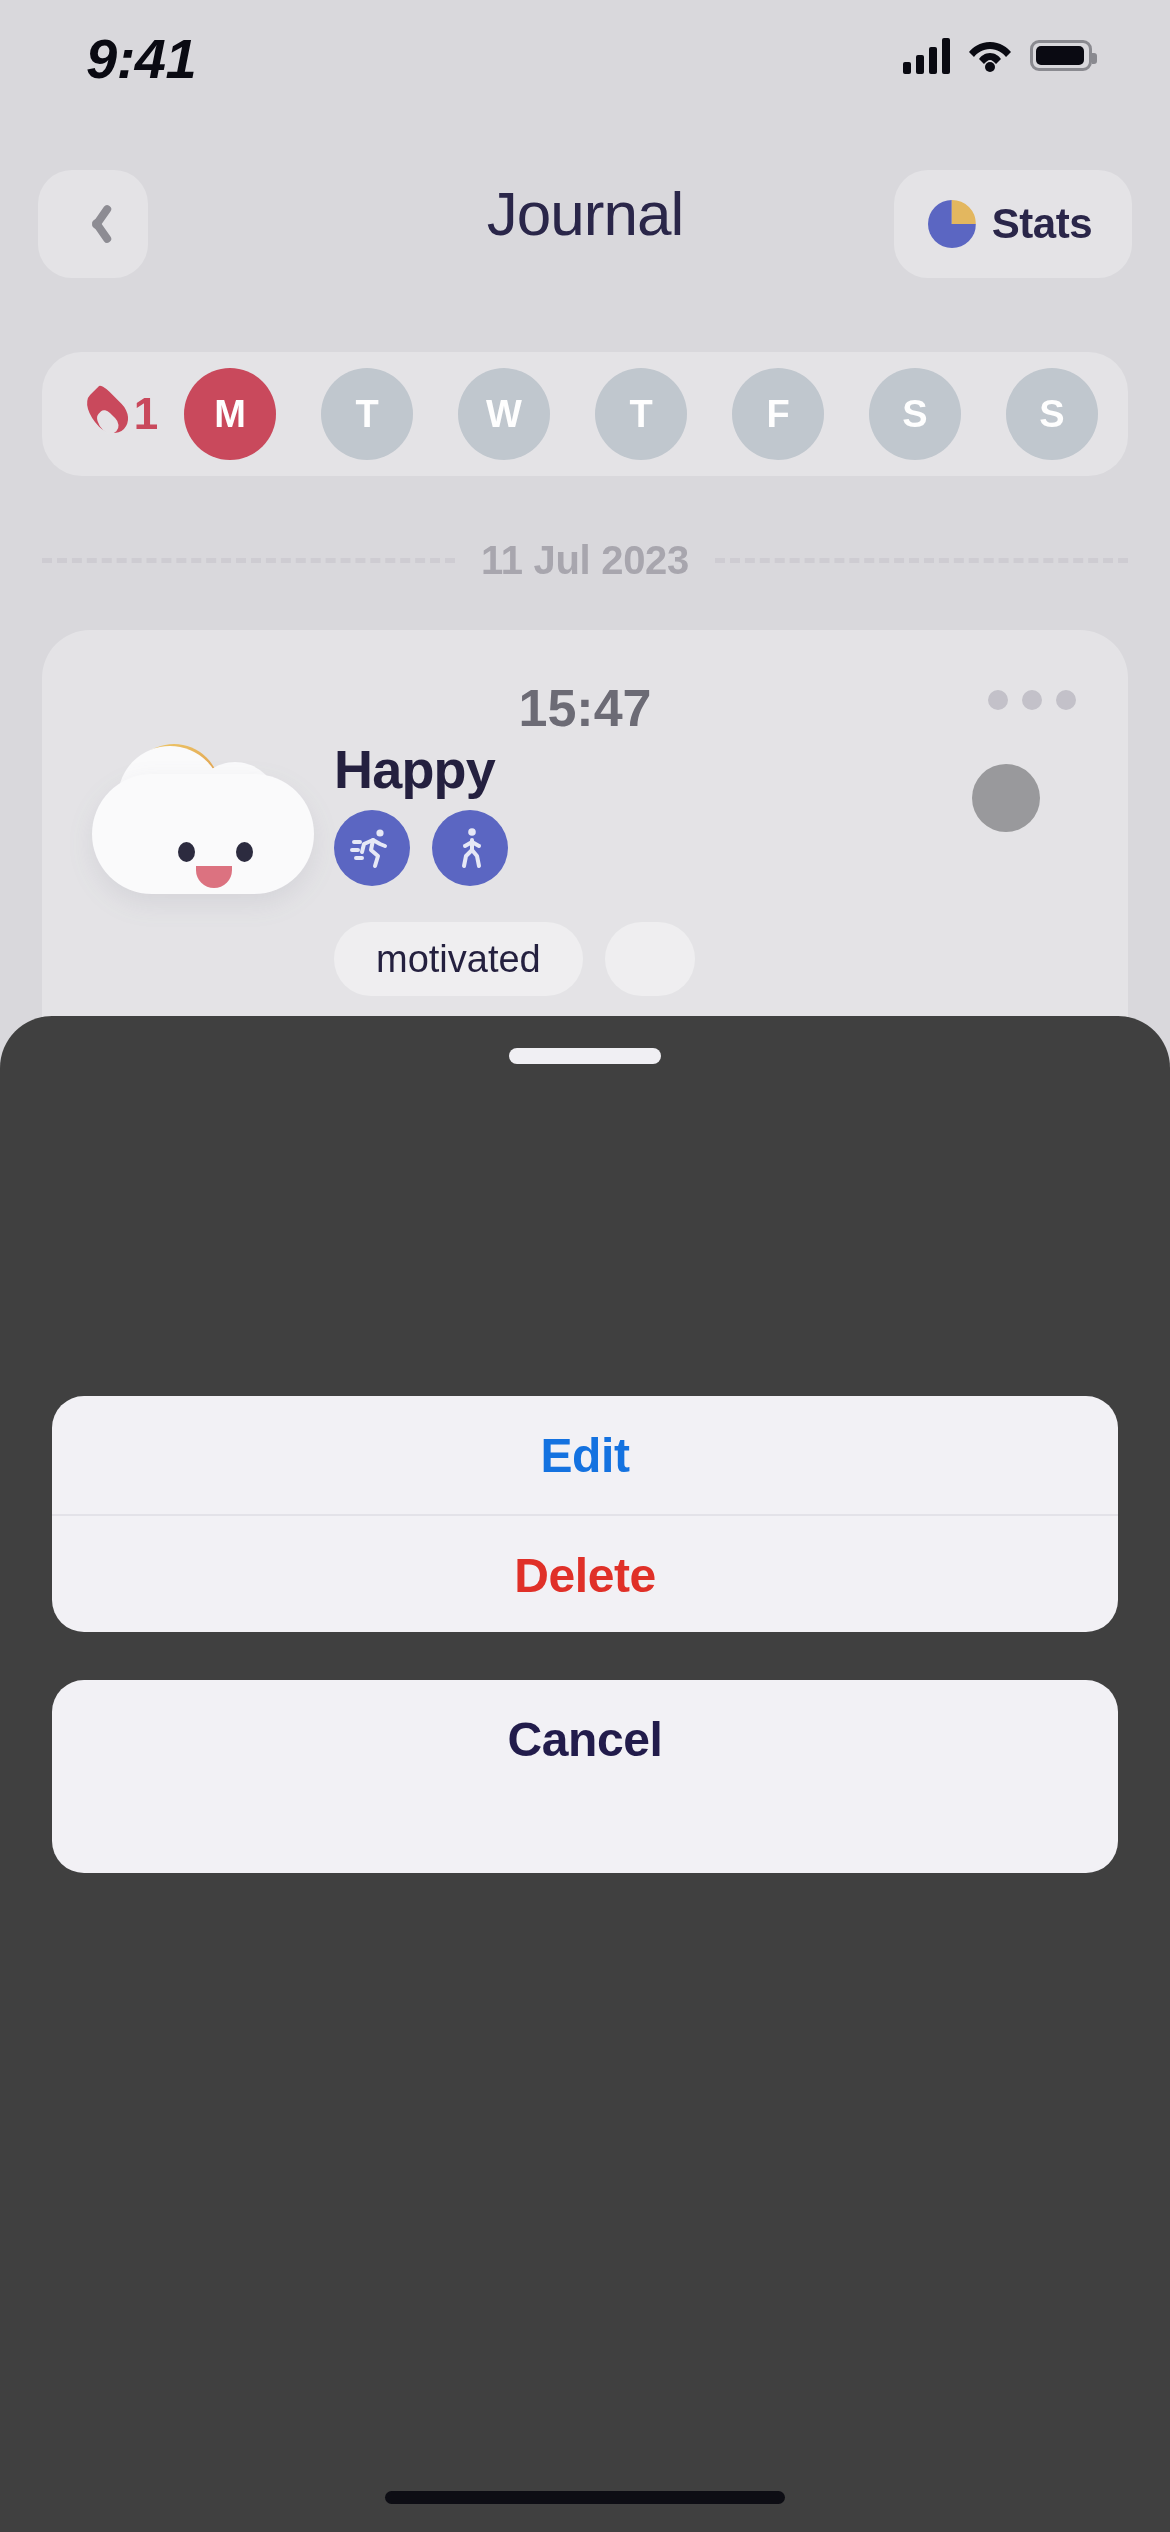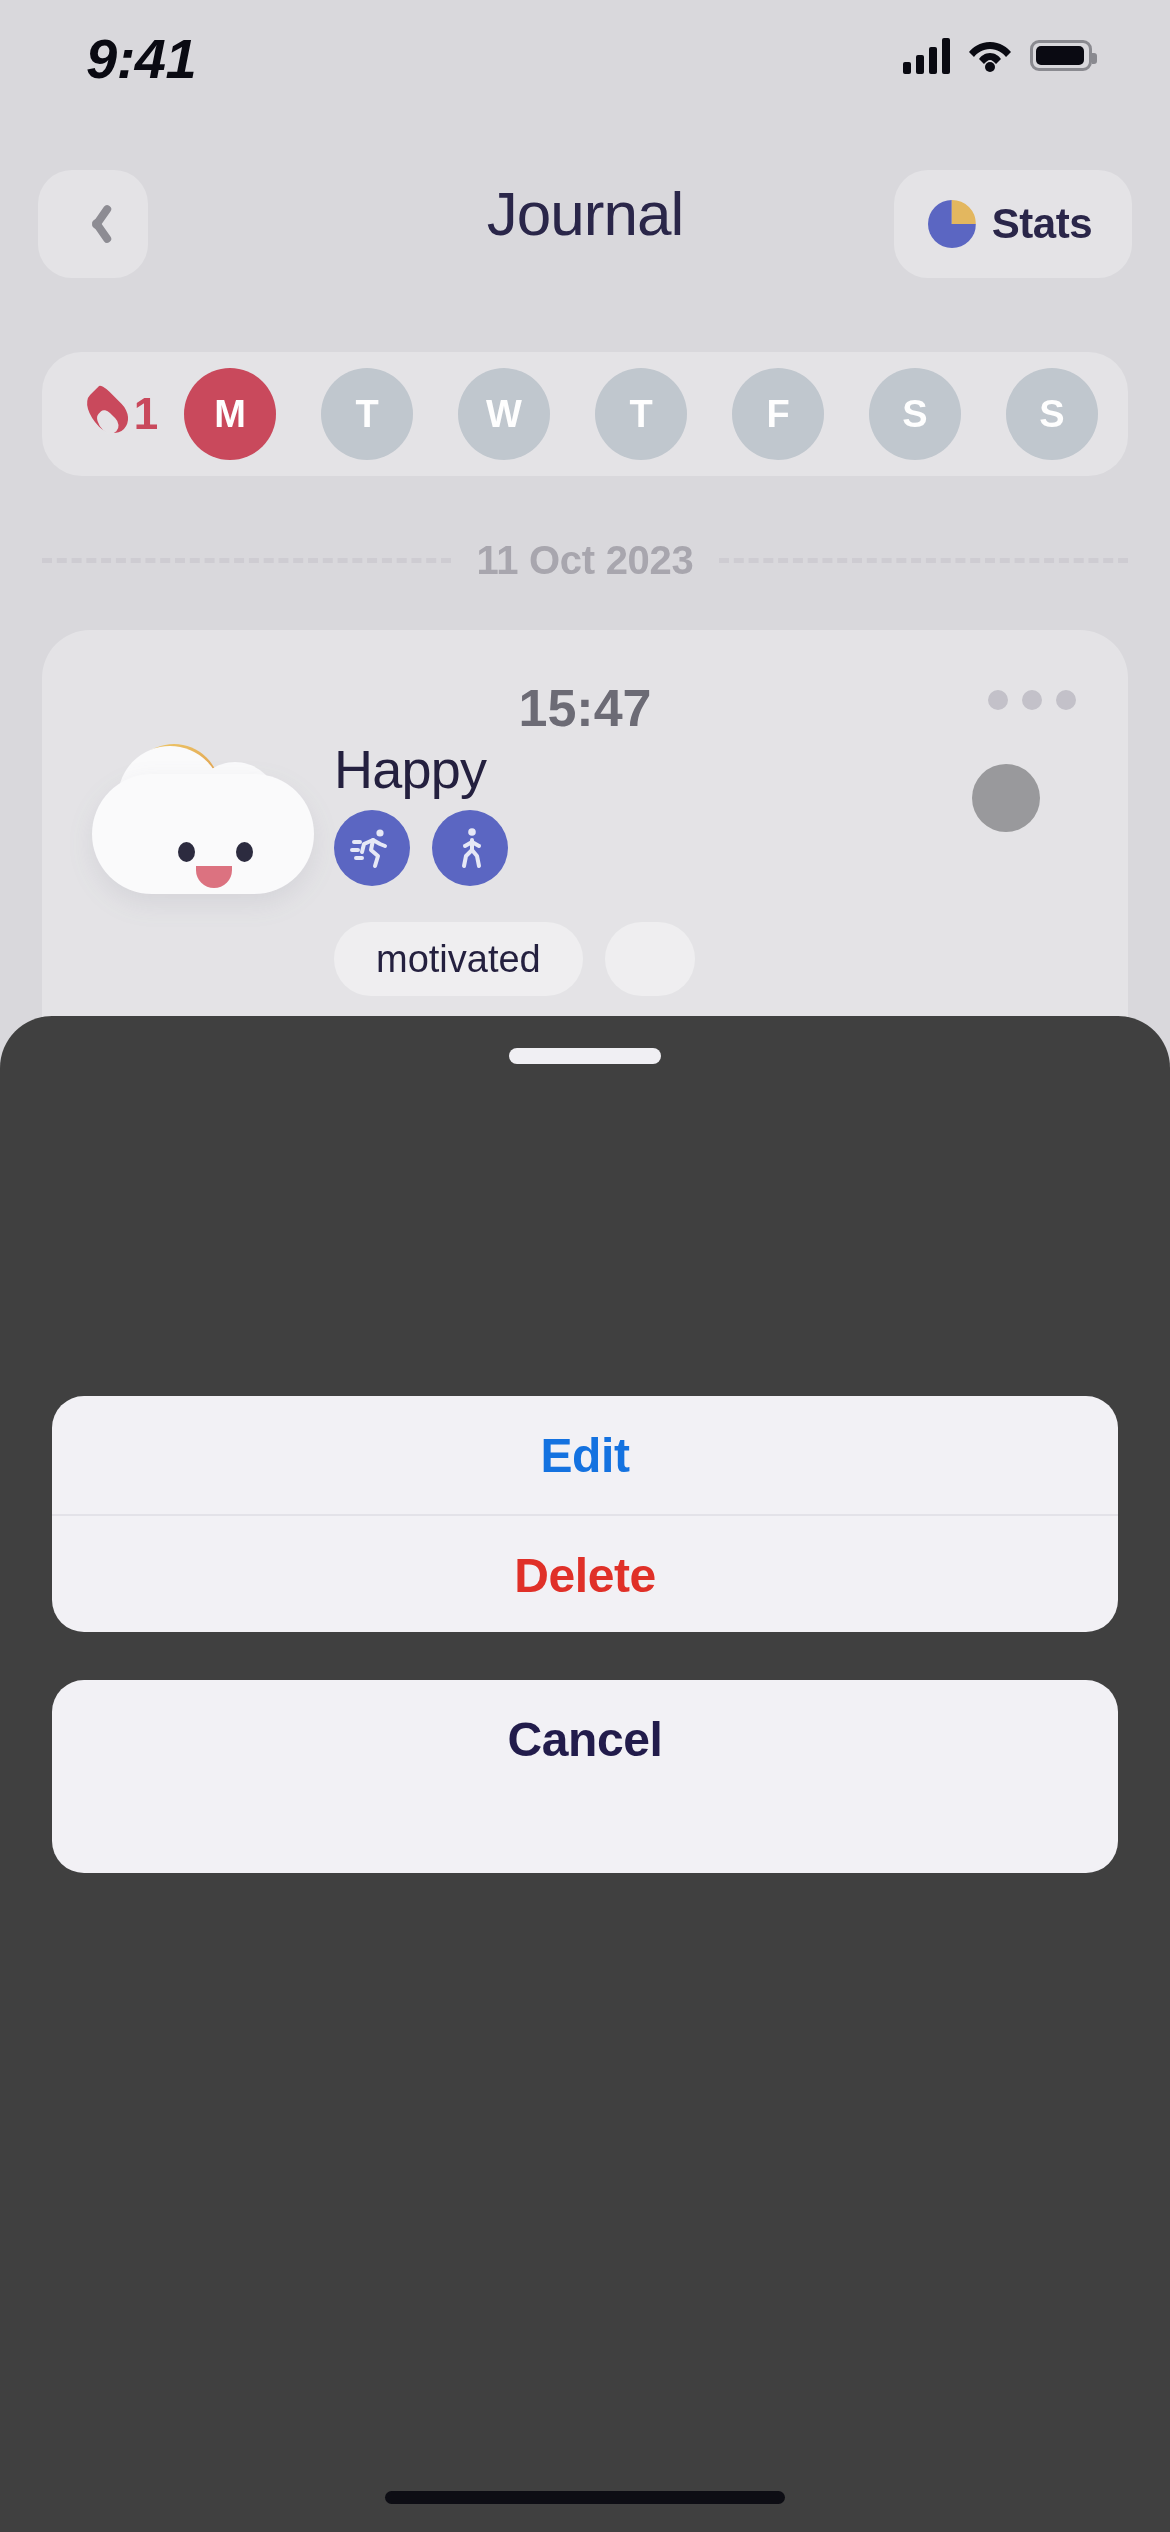--- a/index.html
+++ b/index.html
@@ -127,21 +127,21 @@
   .cb1{left:52px;top:26px;width:104px;height:104px;}
   .cb2{left:126px;top:42px;width:86px;height:86px;}
   .eye{position:absolute;width:17px;height:20px;border-radius:50%;background:#2c2b43;top:122px;}
   .eye.l{left:112px;} .eye.r{left:170px;}
   .mouth{
     position:absolute;left:130px;top:146px;width:36px;height:22px;
     background:#ef6d7e;border-radius:0 0 22px 22px;
   }
   .mood-title{
     position:absolute;left:292px;top:108px;
-    font-size:54px;font-weight:400;color:#251f45;letter-spacing:-0.8px;
+    font-size:54px;font-weight:700;color:#251f45;letter-spacing:-0.8px;
   }
   .acts{position:absolute;left:292px;top:180px;display:flex;gap:22px;}
   .act{
     width:76px;height:76px;border-radius:50%;background:#5866d6;
     display:flex;align-items:center;justify-content:center;
   }
   .act svg{width:48px;height:48px;}
   .tags{position:absolute;left:292px;top:292px;display:flex;gap:22px;}
   .tag{
     height:74px;padding:0 42px;border-radius:38px;background:rgba(255,255,255,.42);
@@ -238,21 +238,21 @@
       <div class="day">W</div>
       <div class="day">T</div>
       <div class="day">F</div>
       <div class="day">S</div>
       <div class="day">S</div>
     </div>
   </div>
 
   <div class="datedivider">
     <span class="dd-line"></span>
-    <span class="dd-label">11 Oct 2023</span>
+    <span class="dd-label">11 Jul 2023</span>
     <span class="dd-line"></span>
   </div>
 
   <div class="entrycard">
     <div class="entry-time">15:47</div>
     <div class="entry-dots">
         <i></i>
         <i></i>
         <i></i>
       </div>

